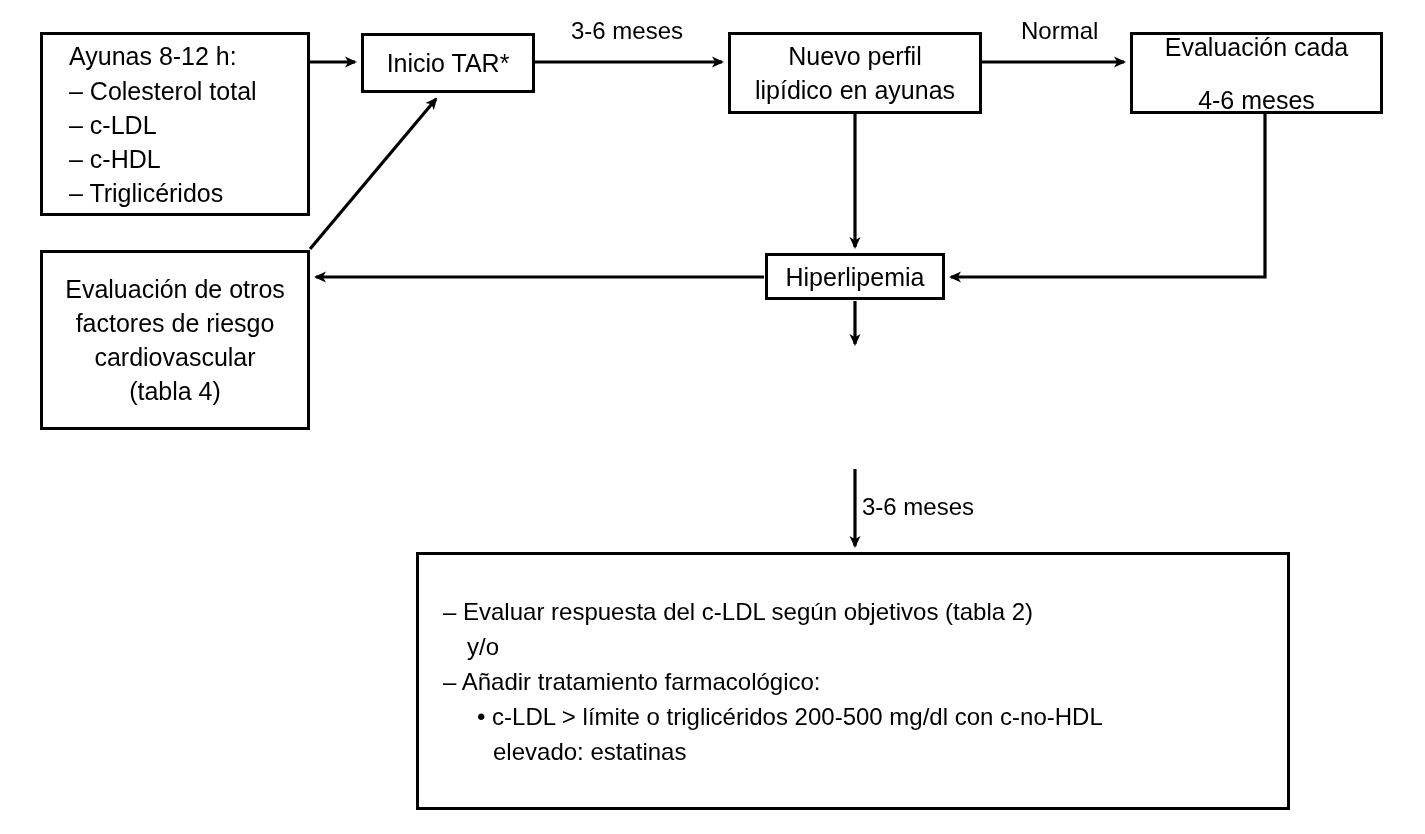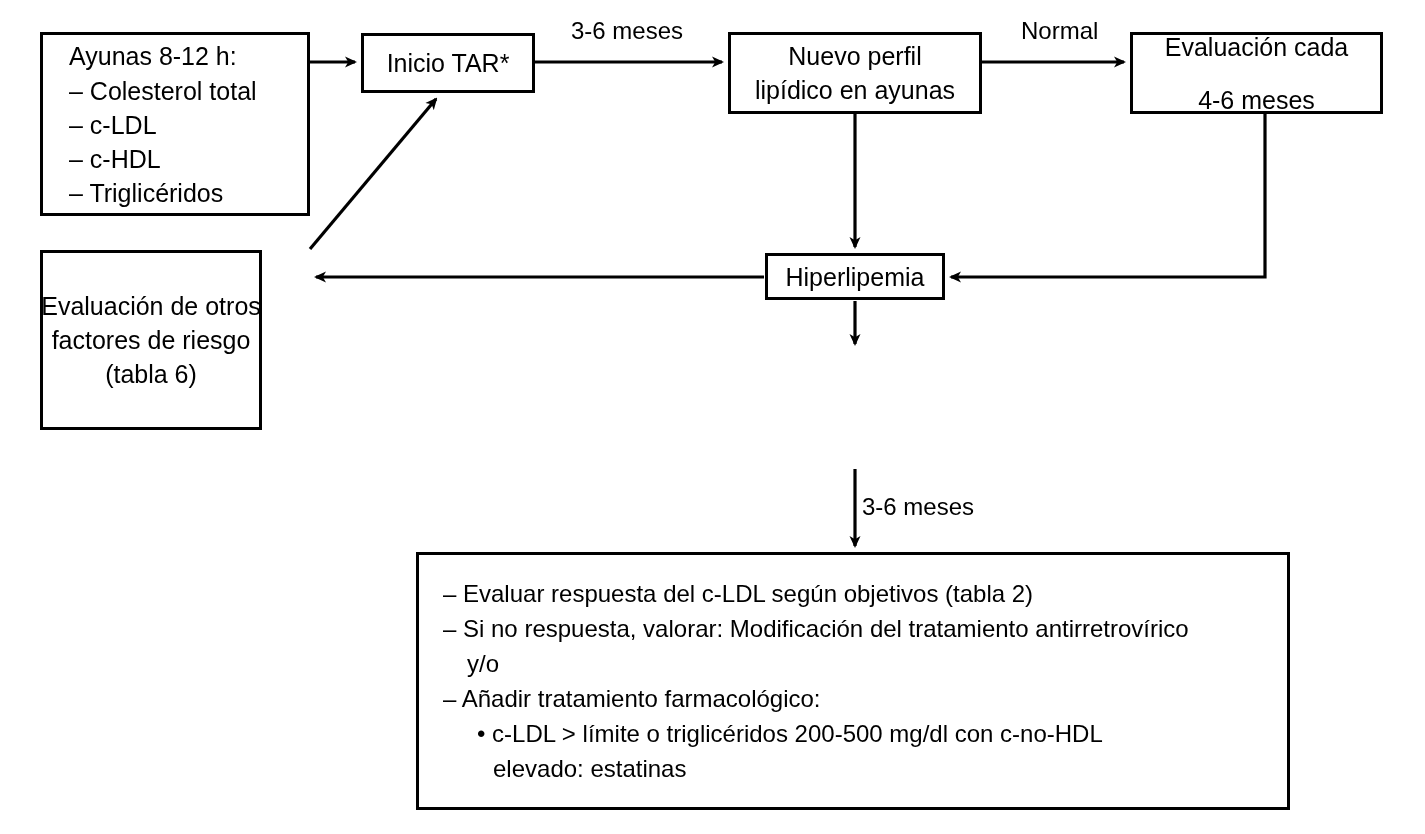--- a/index.html
+++ b/index.html
@@ -48,21 +48,21 @@
 
   
   #node-perfil { left: 728px; top: 32px; width: 254px; height: 82px; }
   #node-perfil .nline { font-size: 25px; line-height: 34px; }
 
   
   #node-eval46 { left: 1130px; top: 32px; width: 253px; height: 82px; gap: 19px; }
   #node-eval46 .nline { font-size: 25px; line-height: 34px; }
 
   
-  #node-factores { left: 40px; top: 250px; width: 222px; height: 180px; }
+  #node-factores { left: 40px; top: 250px; width: 270px; height: 180px; }
   #node-factores .nline { font-size: 25px; line-height: 34px; }
 
   
   #node-hiper { left: 765px; top: 253px; width: 180px; height: 47px; }
   #node-hiper .nline { font-size: 25px; line-height: 28px; }
 
   
   #node-dieta { left: 416px; top: 350px; width: 874px; height: 118px; padding: 8px 0 8px 24px; }
   #node-dieta .nline { font-size: 24px; line-height: 35px; }
 
@@ -135,31 +135,31 @@
   </div>
 
   <div class="node center" id="node-eval46">
     <span class="nline">Evaluación cada</span>
     <span class="nline">4-6 meses</span>
   </div>
 
   <div class="node center" id="node-factores">
     <span class="nline">Evaluación de otros</span>
     <span class="nline">factores de riesgo</span>
-    <span class="nline">(tabla 6)</span>
+    <span class="nline">cardiovascular</span>
+    <span class="nline">(tabla 4)</span>
   </div>
 
   <div class="node center" id="node-hiper">
     <span class="nline">Hiperlipemia</span>
   </div>
 
 
   <div class="node left" id="node-respuesta">
     <span class="nline">– Evaluar respuesta del c-LDL según objetivos (tabla 2)</span>
-    <span class="nline">– Si no respuesta, valorar: Modificación del tratamiento antirretrovírico</span>
     <span class="nline cont">y/o</span>
     <span class="nline">– Añadir tratamiento farmacológico:</span>
     <span class="nline sub">• c-LDL &gt; límite o triglicéridos 200-500 mg/dl con c-no-HDL</span>
     <span class="nline subcont">elevado: estatinas</span>
   </div>
 
   <span class="edge-label" id="lbl-36a">3-6 meses</span>
   <span class="edge-label" id="lbl-norm">Normal</span>
   <span class="edge-label" id="lbl-36b">3-6 meses</span>
 

